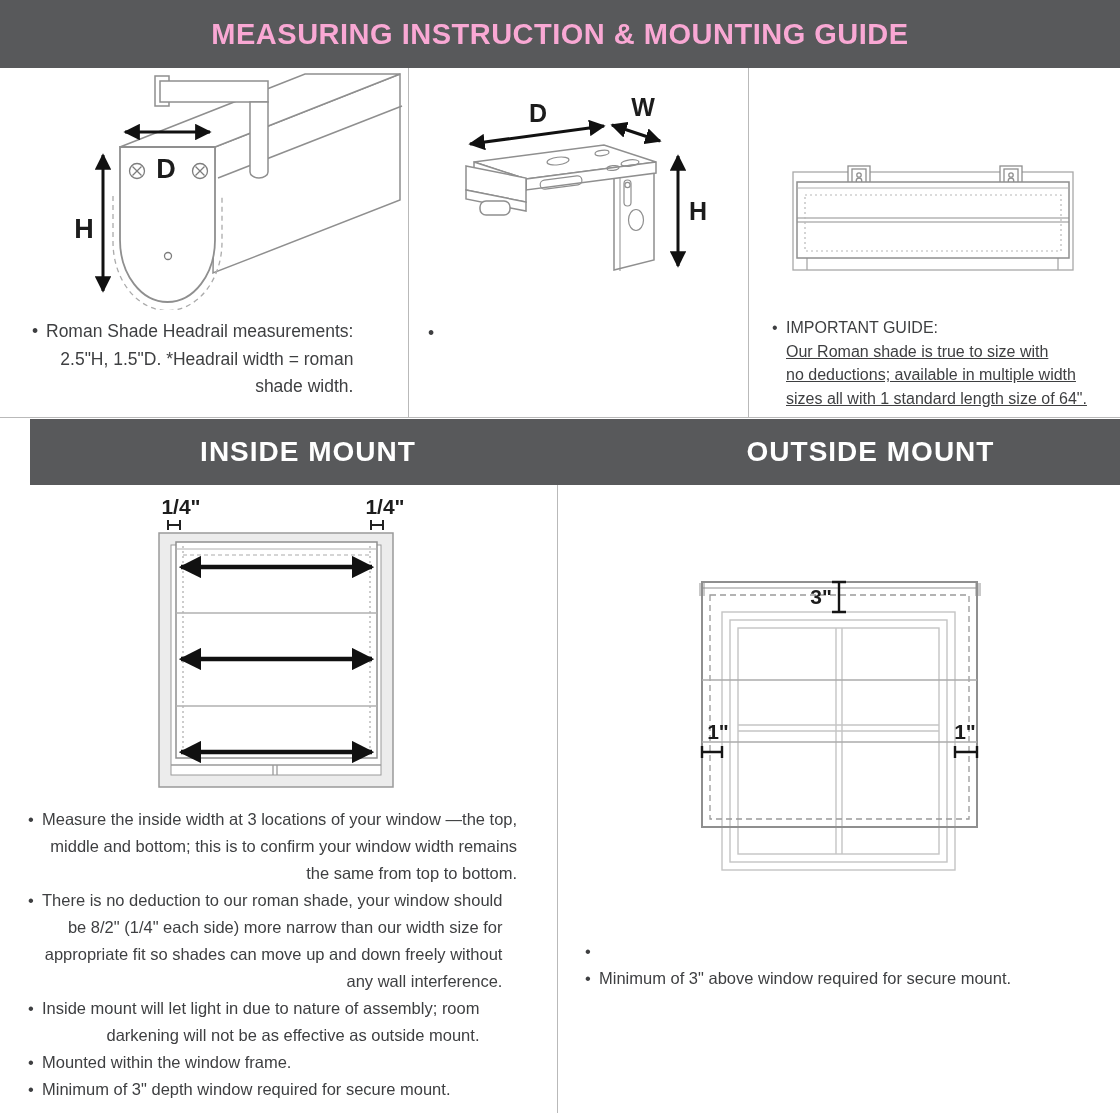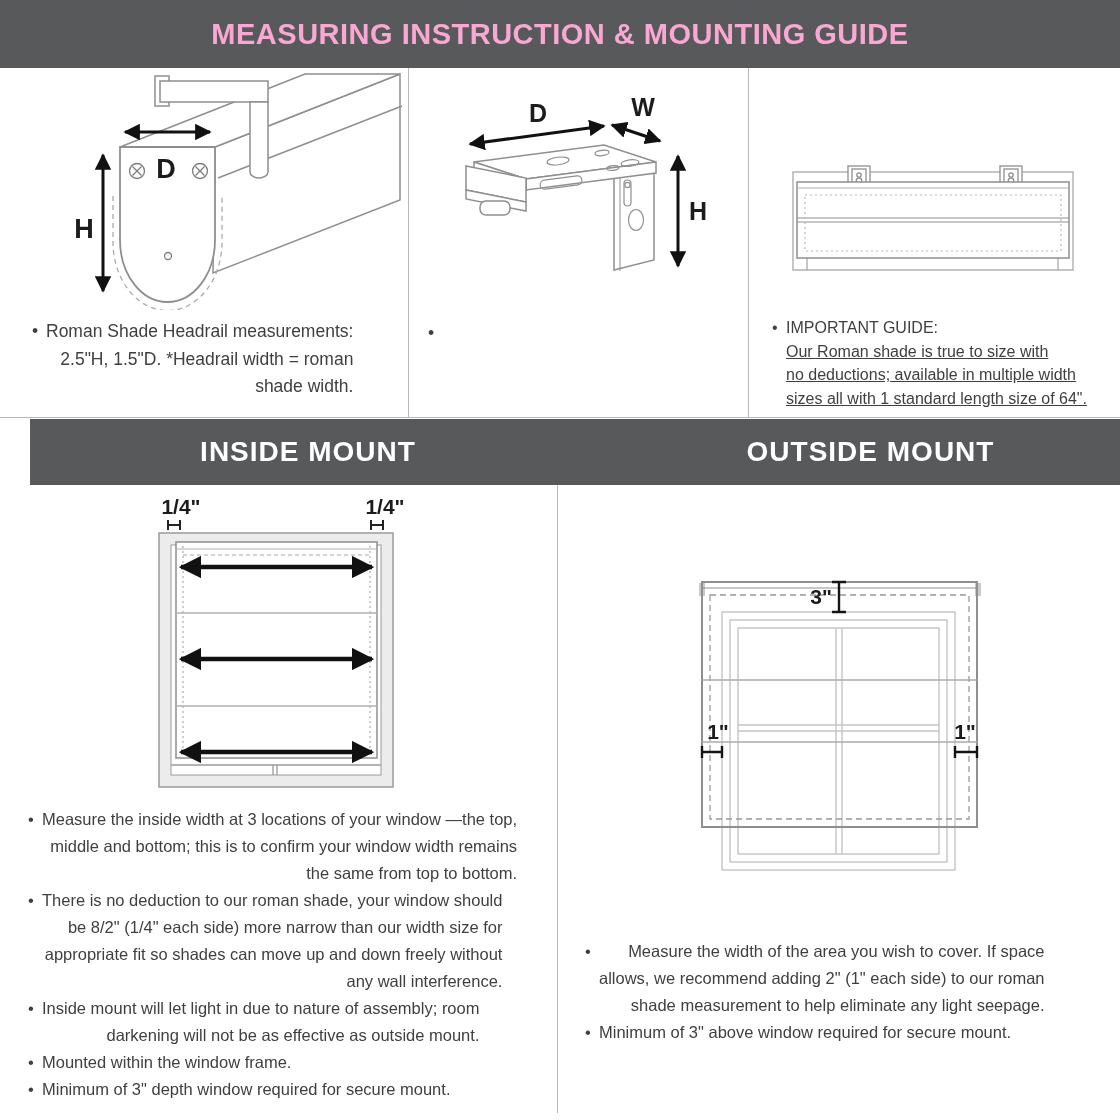--- a/index.html
+++ b/index.html
@@ -265,23 +265,20 @@
       </div>
       <div class="bullet-item">
         <span class="bullet-dot">•</span>
         <span class="bullet-text">Minimum of 3" depth window required for secure mount.</span>
       </div>
     </div>
 
   <div class="bullets" style="left:585px; top:938px; width:525px;">
       <div class="bullet-item">
         <span class="bullet-dot">•</span>
-        <span class="bullet-text">Measure the width of the area you wish to cover. If space
-allows, we recommend adding 2" (1" each side) to our roman
-shade measurement to help eliminate any light seepage.</span>
       </div>
       <div class="bullet-item">
         <span class="bullet-dot">•</span>
         <span class="bullet-text">Minimum of 3" above window required for secure mount.</span>
       </div>
     </div>
 
 </div>
 
 </body></html>

